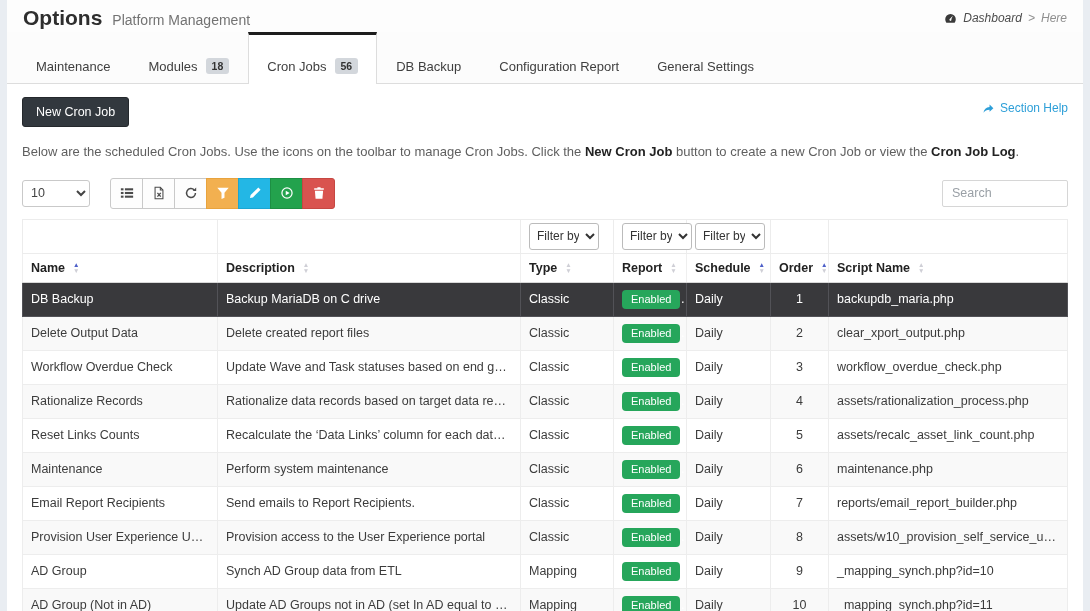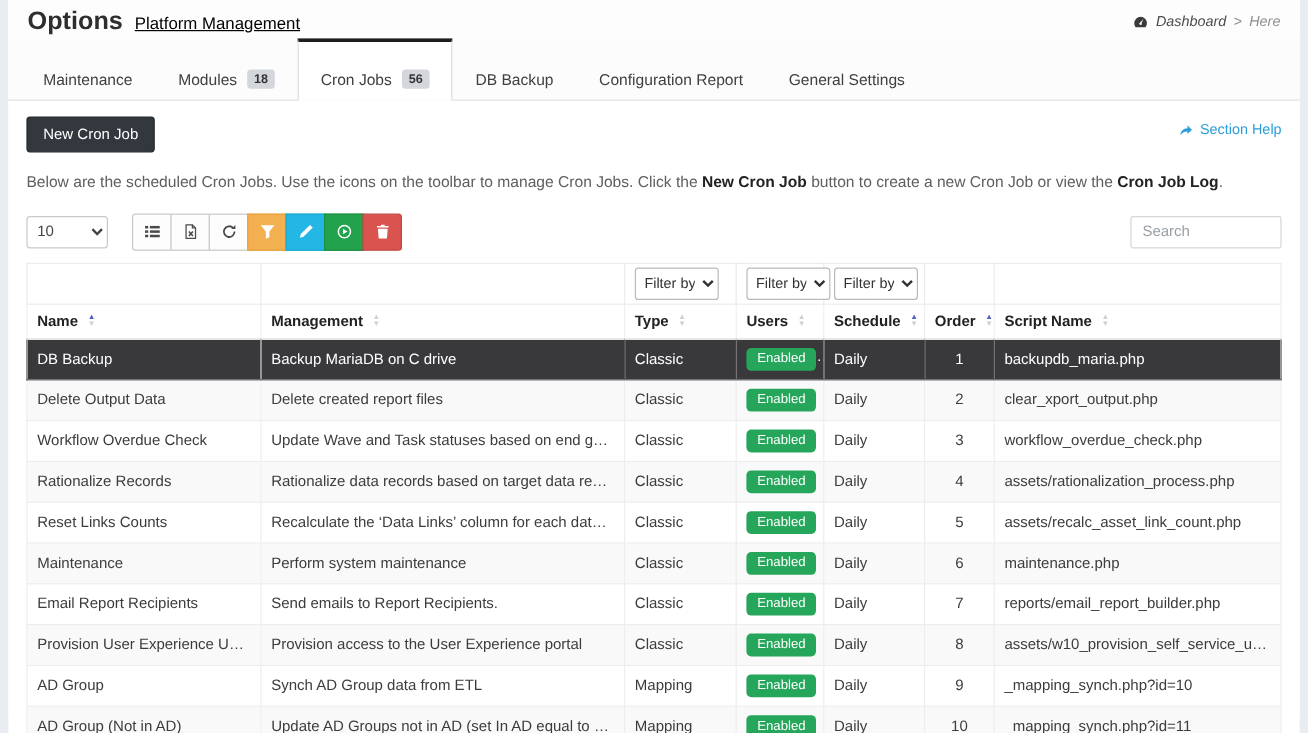--- a/index.html
+++ b/index.html
@@ -4,21 +4,21 @@
 <style>
   * { box-sizing: border-box; margin: 0; padding: 0; }
   html,body { width:1090px; height:611px; overflow:hidden;
     font-family:"Liberation Sans", sans-serif; background:var(--page-bg,#e9edf2); }
   .card { background:#fff; margin:0 7px; height:596px; display:flex; flex-direction:column; }
 
   
   .top { display:flex; justify-content:space-between; align-items:center; padding:6px 16px 2px; background:#fdfdfd;text-align:center; }
   .title-wrap { display:flex; align-items:baseline; gap:10px; }
   .page-title { font-size:21px; font-weight:bold; color:#2e2e2e; }
-  .page-subtitle { font-size:14px; color:#000000;text-decoration:underline; }
+  .page-subtitle { font-size:14px; color:#737373; }
   .breadcrumb { display:flex; align-items:center; gap:6px; font-size:12px; color:#8f8f8f;font-style:italic; }
   .breadcrumb .bc-main { color:#4c4c4c; }
   .bc-icon { width:13px; height:13px; color:#3a3a3a; display:inline-flex; }
   .bc-icon svg { width:100%; height:100%; }
 
   
   .tab-bar { display:flex; align-items:flex-end; padding:0 10px; background:#fcfcfc; border-bottom:1px solid #ddd; }
   .tab { display:flex; align-items:center; gap:8px; padding:9px 18px 10px; font-size:13px; color:#3f3f3f;
     cursor:pointer; border:1px solid transparent; border-bottom:none; margin-bottom:-1px; }
   .tab.active { background:#fff; border-color:#ddd; border-top:3px solid #1d1d1d; padding-top:23px; }
@@ -232,39 +232,39 @@
               <div class="th-inner">
                 <span>Name</span>
                 <span class="sort">
                   <span class="on">▲</span>
                   <span>▼</span>
                 </span>
               </div>
             </th>
             <th>
               <div class="th-inner">
-                <span>Management</span>
+                <span>Description</span>
                 <span class="sort">
                   <span>▲</span>
                   <span>▼</span>
                 </span>
               </div>
             </th>
             <th>
               <div class="th-inner">
                 <span>Type</span>
                 <span class="sort">
                   <span>▲</span>
                   <span>▼</span>
                 </span>
               </div>
             </th>
             <th>
               <div class="th-inner">
-                <span>Users</span>
+                <span>Report</span>
                 <span class="sort">
                   <span>▲</span>
                   <span>▼</span>
                 </span>
               </div>
             </th>
             <th>
               <div class="th-inner">
                 <span>Schedule</span>
                 <span class="sort">

